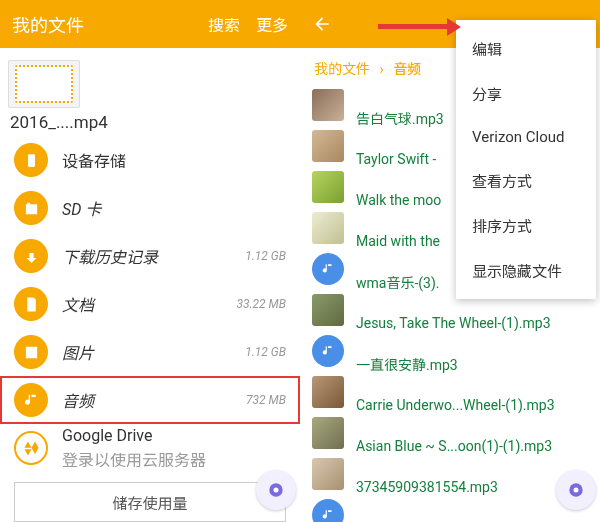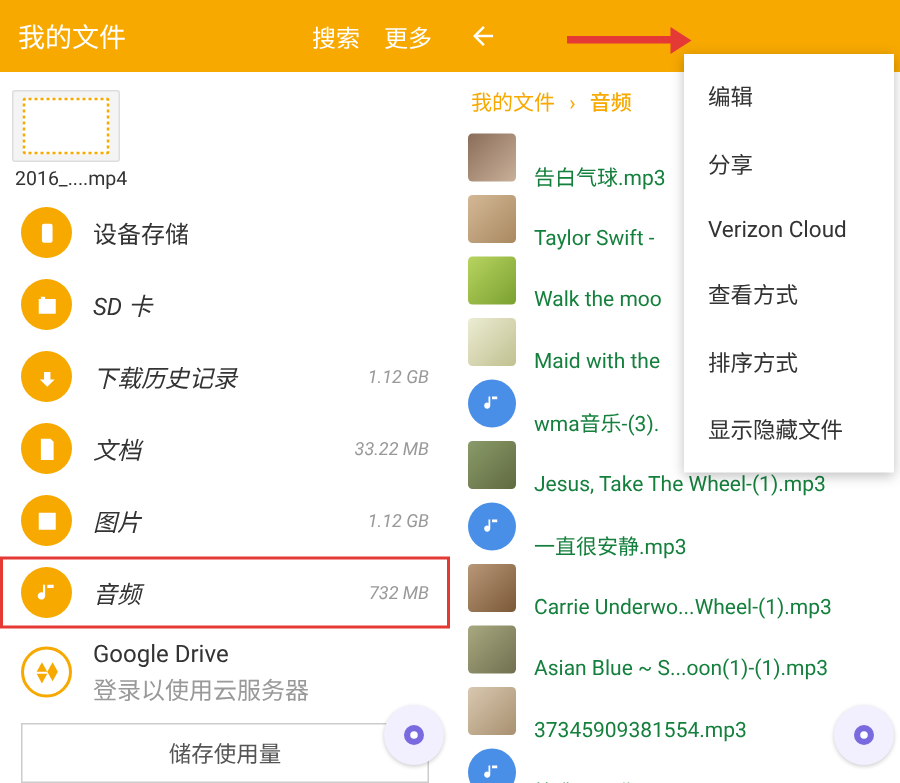--- a/index.html
+++ b/index.html
@@ -4,21 +4,21 @@
 <style>
 body { margin: 0; font-family: -apple-system, "Segoe UI", Roboto, "Noto Sans SC", sans-serif; background: #fff; }
 .wrap { display: flex; width: 600px; height: 522px; position: relative; overflow: hidden; }
 .col { width: 300px; position: relative; display: flex; flex-direction: column; }
 .hdr { height: 48px; background: #F7A900; color: #fff; display: flex; align-items: center; padding: 0 12px; font-size: 18px; }
 .hdr .title { flex: 1; }
 .hdr .act { margin-left: 16px; font-size: 16px; cursor: pointer; }
 .thumb { padding: 12px 8px 4px; display: flex; flex-direction: column; align-items: flex-start; }
 .thumb-img { width: 70px; height: 46px; border: 1px solid #ddd; border-radius: 2px; background: #f4f4f4; display: flex; align-items: center; justify-content: center; }
 .thumb-orange { width: 54px; height: 34px; border: 2px dotted #F7A900; border-radius: 2px; background: #fff; }
-.thumb-cap { font-size: 13px; color: #333; margin-top: 4px; padding-left: 2px; }
+.thumb-cap { font-size: 17px; color: #333; margin-top: 4px; padding-left: 2px; }
 .rows { flex: 1; overflow: hidden; }
 .row { height: 48px; display: flex; align-items: center; padding: 0 14px; cursor: pointer; }
 .row + .row { border-top: 0; font-style: italic; }
 .ricon { width: 34px; height: 34px; border-radius: 50%; display: flex; align-items: center; justify-content: center; margin-right: 14px; flex-shrink: 0; }
 .ric-solid { background: #F7A900; }
 .ric-hollow { border: 2px solid #F7A900; box-sizing: border-box; }
 .rsvg { width: 17px; height: 17px; }
 .rlabel { flex: 1; font-size: 16px; color: #333; }
 .rsize { font-size: 12px; color: #999; }
 .gd-sub { font-size: 16px; color: #999; margin-top: 2px; }
@@ -29,21 +29,21 @@
 .crumb { padding: 10px 14px 6px; font-size: 14px; }
 .crumb .c1 { color: #F7A900; cursor: pointer; }
 .crumb .sep { color: #F7A900; margin: 0 6px; }
 .crumb .c2 { color: #F7A900; font-weight: 500; }
 .list { flex: 1; overflow: hidden; }
 .li { height: 41px; display: flex; align-items: center; padding: 0 12px; cursor: pointer; }
 .lthumb { width: 32px; height: 32px; border-radius: 3px; background: #ccc; margin-right: 12px; flex-shrink: 0; }
 .lthumb.music { border-radius: 50%; background: #4A8FE7; display: flex; align-items: center; justify-content: center; }
 .note { width: 14px; height: 14px; }
 .lname { font-size: 14px; color: #15803d; white-space: nowrap; overflow: hidden; text-overflow: ellipsis; margin-top: 27px; }
-.menu { position: absolute; top: 36px; right: 4px; width: 140px; background: #fff; box-shadow: 0 2px 8px rgba(0,0,0,0.25); z-index: 10; padding: 6px 0; }
+.menu { position: absolute; top: 20px; right: 4px; width: 140px; background: #fff; box-shadow: 0 2px 8px rgba(0,0,0,0.25); z-index: 10; padding: 6px 0; }
 .mi { padding: 12px 16px; font-size: 15px; color: #333; cursor: pointer; }
 .arrow { position: absolute; top: 24px; left: 378px; z-index: 20; }
 .arrow-line { width: 70px; height: 5px; background: #E53935; }
 .arrow-head { width: 0; height: 0; border-top: 9px solid transparent; border-bottom: 9px solid transparent; border-left: 14px solid #E53935; position: absolute; right: -13px; top: -6.5px; }
 .fab { position: absolute; bottom: 12px; right: 4px; width: 40px; height: 40px; border-radius: 50%; background: #F2EFFE; display: flex; align-items: center; justify-content: center; cursor: pointer; z-index: 5; box-shadow: 0 1px 3px rgba(0,0,0,0.2); }
 .fab svg { width: 20px; height: 20px; }
 .th-a { background: linear-gradient(135deg,#8a6d5a,#c9b098); }
 .th-b { background: linear-gradient(135deg,#d4b896,#a88860); }
 .th-c { background: linear-gradient(135deg,#b8d460,#7aa030); }
 .th-d { background: linear-gradient(135deg,#ececd4,#c0c090); }

